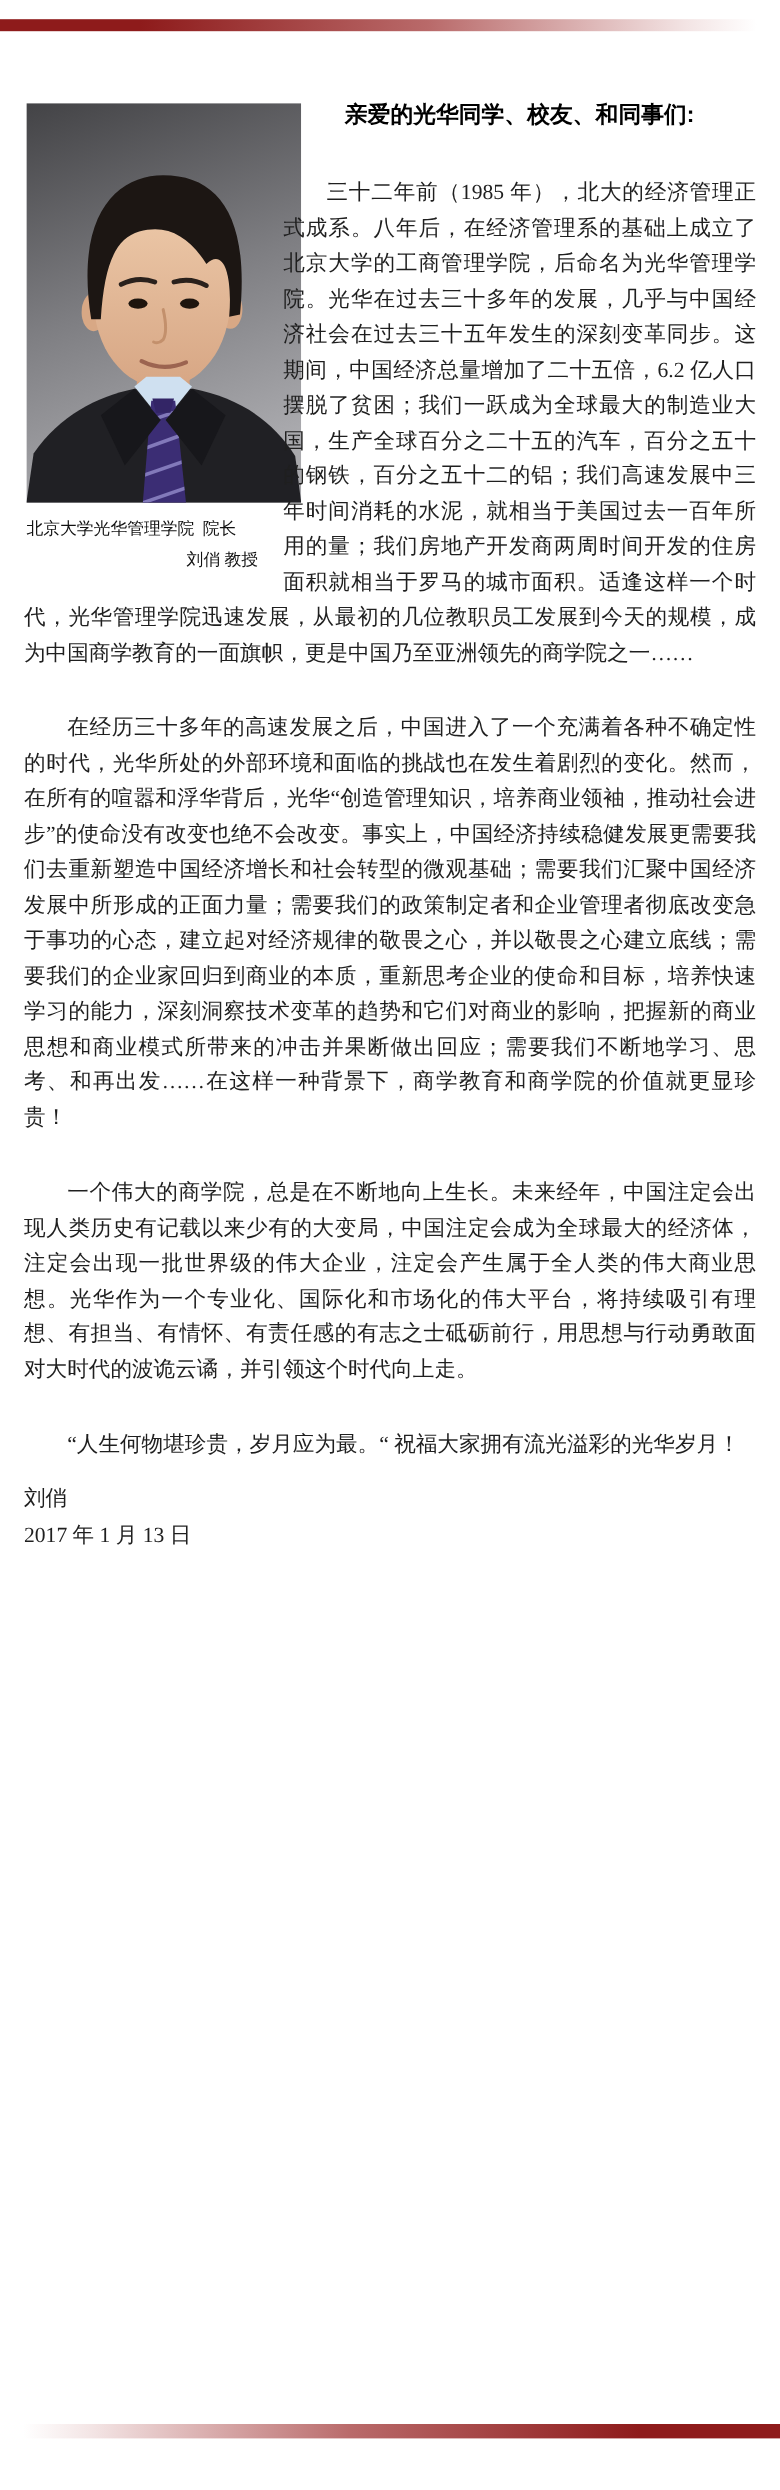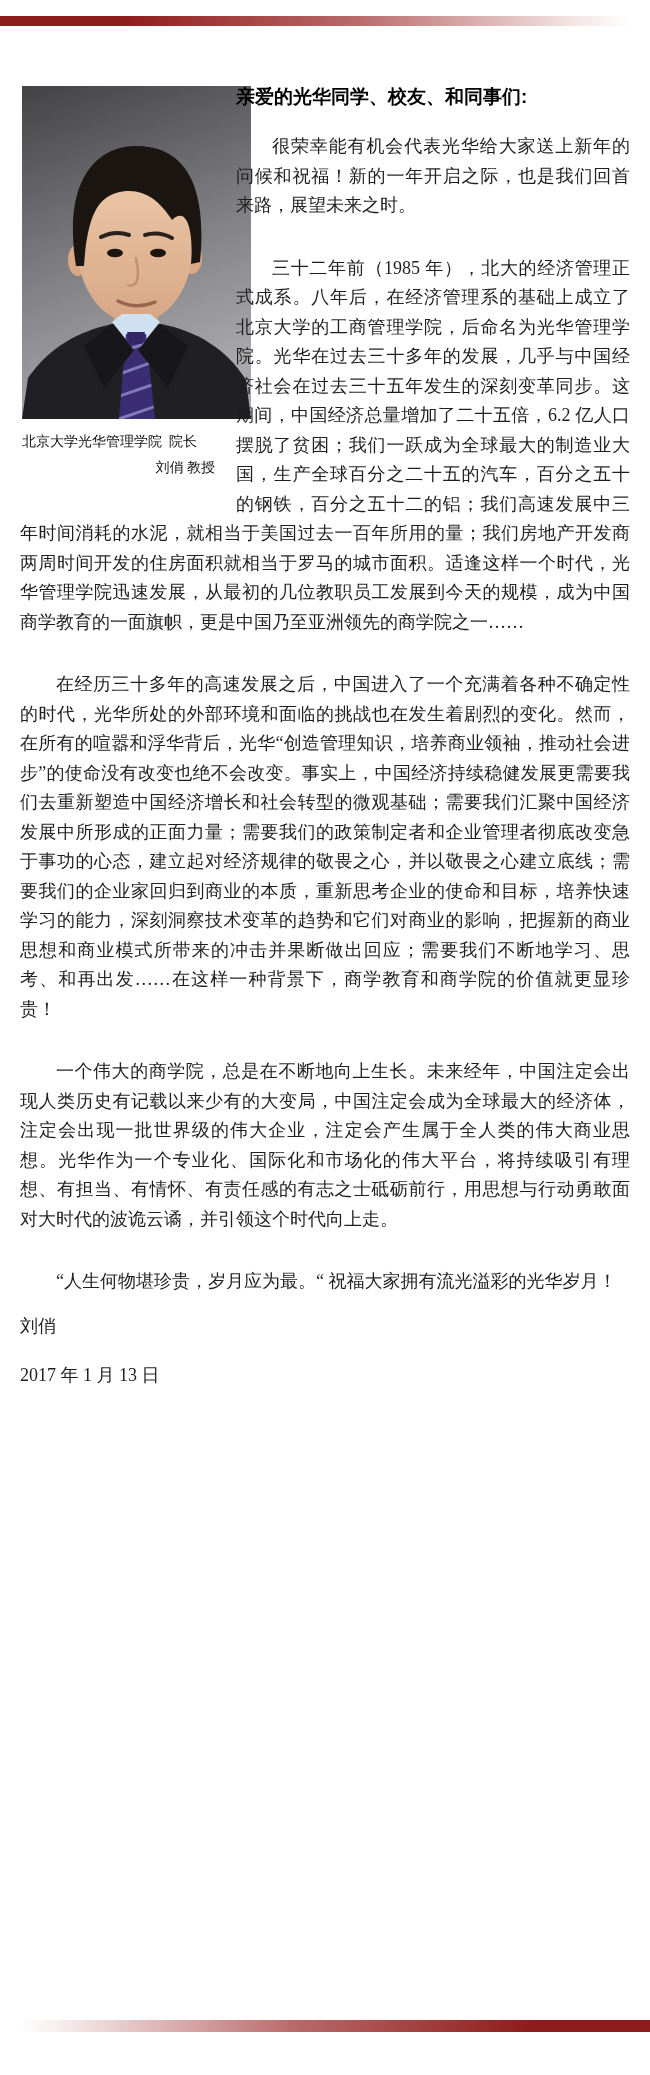--- a/index.html
+++ b/index.html
@@ -34,42 +34,42 @@
   .portrait-svg { display: block; width: 229px; height: 333px; }
   .caption {
     margin-top: 10px;
     font-size: 14px;
     line-height: 26px;
     color: #111111;
     white-space: pre-wrap;
     text-align: left;
   }
   h1.salutation {
-    margin: 0 0 23px 0;
+    margin: 0 0 37px 0;
     font-family: "Liberation Sans", "DejaVu Sans", sans-serif;
     font-size: 19px;
     line-height: 24px;
     font-weight: bold;
     color: #000000;
-    text-align: left;
+    text-align: center;
   }
   p.para {
     margin: 0 0 33px 0;
     font-size: 18px;
     line-height: 29.5px;
     text-indent: 2em;
     text-align: justify;
   }
   p.para:last-of-type { margin-bottom: 12px; }
   .signature-block {
     margin-top: 14px;
     font-size: 18px;
   }
   .signature-name { line-height: 30px; }
-  .signature-date { line-height: 33px; margin-top: 18px; }
+  .signature-date { line-height: 33px; margin-top: 0; }
 </style>
 </head>
 <body>
 
 <div class="page">
 
   <div class="rule rule-top"></div>
 
   <div class="content">
 
@@ -113,21 +113,20 @@
         <path d="M105 246 L123 246 L120 258 L108 258 Z" fill="#332566"></path>
         <path d="M90 238 L112 264 L82 302 L62 260 Z" fill="#17171b"></path>
         <path d="M138 238 L116 264 L146 302 L166 260 Z" fill="#17171b"></path>
       </svg>
       <div class="caption">北京大学光华管理学院  院长</div>
       <div class="caption" style="margin-top:0;text-align:right;">刘俏 教授</div>
     </div>
 
     <h1 class="salutation">亲爱的光华同学、校友、和同事们:</h1>
 
-    <p class="para">很荣幸能有机会代表光华给大家送上新年的问候和祝福！新的一年开启之际，也是我们回首来路，展望未来之时。</p>
     <p class="para">三十二年前（1985 年），北大的经济管理正式成系。八年后，在经济管理系的基础上成立了北京大学的工商管理学院，后命名为光华管理学院。光华在过去三十多年的发展，几乎与中国经济社会在过去三十五年发生的深刻变革同步。这期间，中国经济总量增加了二十五倍，6.2 亿人口摆脱了贫困；我们一跃成为全球最大的制造业大国，生产全球百分之二十五的汽车，百分之五十的钢铁，百分之五十二的铝；我们高速发展中三年时间消耗的水泥，就相当于美国过去一百年所用的量；我们房地产开发商两周时间开发的住房面积就相当于罗马的城市面积。适逢这样一个时代，光华管理学院迅速发展，从最初的几位教职员工发展到今天的规模，成为中国商学教育的一面旗帜，更是中国乃至亚洲领先的商学院之一……</p>
     <p class="para">在经历三十多年的高速发展之后，中国进入了一个充满着各种不确定性的时代，光华所处的外部环境和面临的挑战也在发生着剧烈的变化。然而，在所有的喧嚣和浮华背后，光华“创造管理知识，培养商业领袖，推动社会进步”的使命没有改变也绝不会改变。事实上，中国经济持续稳健发展更需要我们去重新塑造中国经济增长和社会转型的微观基础；需要我们汇聚中国经济发展中所形成的正面力量；需要我们的政策制定者和企业管理者彻底改变急于事功的心态，建立起对经济规律的敬畏之心，并以敬畏之心建立底线；需要我们的企业家回归到商业的本质，重新思考企业的使命和目标，培养快速学习的能力，深刻洞察技术变革的趋势和它们对商业的影响，把握新的商业思想和商业模式所带来的冲击并果断做出回应；需要我们不断地学习、思考、和再出发……在这样一种背景下，商学教育和商学院的价值就更显珍贵！</p>
     <p class="para">一个伟大的商学院，总是在不断地向上生长。未来经年，中国注定会出现人类历史有记载以来少有的大变局，中国注定会成为全球最大的经济体，注定会出现一批世界级的伟大企业，注定会产生属于全人类的伟大商业思想。光华作为一个专业化、国际化和市场化的伟大平台，将持续吸引有理想、有担当、有情怀、有责任感的有志之士砥砺前行，用思想与行动勇敢面对大时代的波诡云谲，并引领这个时代向上走。</p>
     <p class="para">“人生何物堪珍贵，岁月应为最。“ 祝福大家拥有流光溢彩的光华岁月！</p>
 
     <div class="signature-block">
       <div class="signature-name">刘俏</div>
       <div class="signature-date">2017 年 1 月 13 日</div>
     </div>
 

